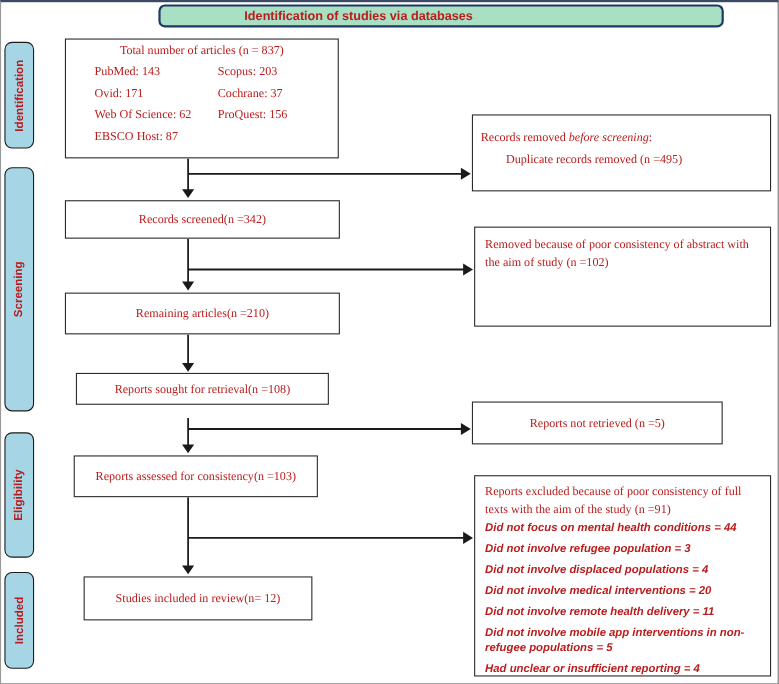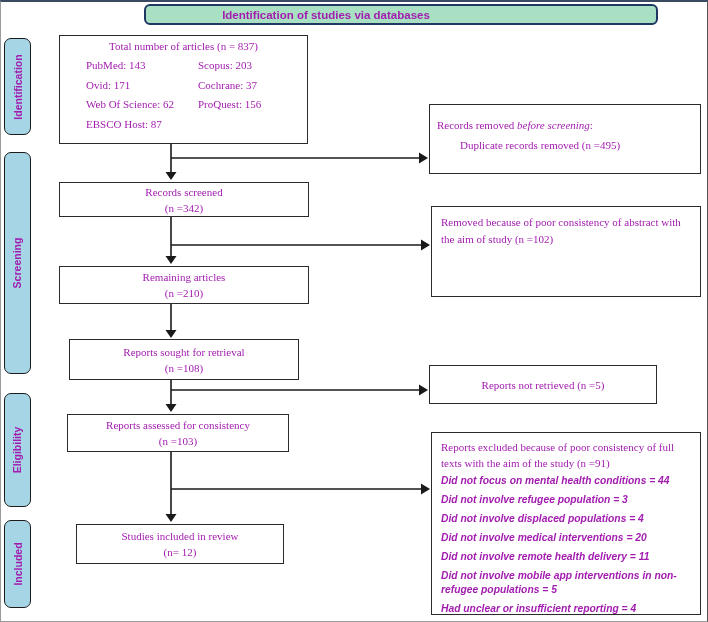--- a/index.html
+++ b/index.html
@@ -1,18 +1,18 @@
 <!DOCTYPE html>
 <html><head>
 <meta charset="utf-8">
 <style>
   html,body{margin:0;padding:0;background:#fff;}
   .canvas{
     position:relative;width:708px;height:622px;background:#ffffff;
-    font-family:"Liberation Serif", serif;color:#a21caf;overflow:hidden;
+    font-family:"Liberation Serif", serif;color:#b91c1c;overflow:hidden;
     border-top:2px solid #3b4a63;border-left:1px solid #9a9a9a;
     border-right:1px solid #555;border-bottom:1px solid #9a9a9a;
     box-sizing:border-box;
   }
   .arrows{position:absolute;left:0;top:0;width:708px;height:622px;pointer-events:none;z-index:1;}
   .hdr{
     position:absolute;left:143px;top:2px;width:514px;height:21px;
     background:var(--hdr-bg);border:2px solid var(--hdr-border);border-radius:6px;
     display:flex;align-items:center;justify-content:center;box-sizing:border-box;
     font-family:"Liberation Sans", sans-serif;font-weight:bold;font-size:11.5px;
@@ -24,21 +24,21 @@
     box-sizing:border-box;z-index:2;
   }
   .stage .vtext{
     display:inline-block;transform:rotate(-90deg);white-space:nowrap;
     font-family:"Liberation Sans", sans-serif;font-weight:bold;font-size:10.5px;
   }
   .box{
     position:absolute;background:#fff;border:1.5px solid #2b2b2b;box-sizing:border-box;
     font-size:11px;line-height:15px;z-index:2;
   }
-  .cbox{display:flex;flex-direction:column;align-items:center;justify-content:center;text-align:center;line-height:16px;}
+  .cbox{display:flex;align-items:center;justify-content:center;text-align:center;line-height:16px;}
   
   .b1-title{text-align:center;margin-top:3px;}
   .b1-sub{margin:4px 0 0 4px;}
   .src-cols{display:flex;margin-top:4px;}
   .src-left{width:138px;padding-left:26px;box-sizing:border-box;}
   .src-right{flex:1;}
   .src-left div,.src-right div{margin-bottom:4.5px;}
   .src-ebsco{margin-top:5px;}
   
   .rb1-line1{padding:13px 0 0 7px;}
@@ -133,21 +133,21 @@
   <div class="box cbox" style="left:58px;top:180px;width:250px;height:35px;">
     <div>Records screened</div>
     <div>(n =342)</div>
   </div>
 
   <div class="box cbox" style="left:58px;top:264px;width:250px;height:38px;">
     <div>Remaining articles</div>
     <div>(n =210)</div>
   </div>
 
-  <div class="box cbox" style="left:68px;top:337px;width:230px;height:41px;">
+  <div class="box cbox" style="left:68px;top:337px;width:230px;height:29px;">
     <div>Reports sought for retrieval</div>
     <div>(n =108)</div>
   </div>
 
   <div class="box cbox" style="left:66px;top:412px;width:222px;height:38px;">
     <div>Reports assessed for consistency</div>
     <div>(n =103)</div>
   </div>
 
   <div class="box cbox" style="left:75px;top:522px;width:208px;height:40px;">

